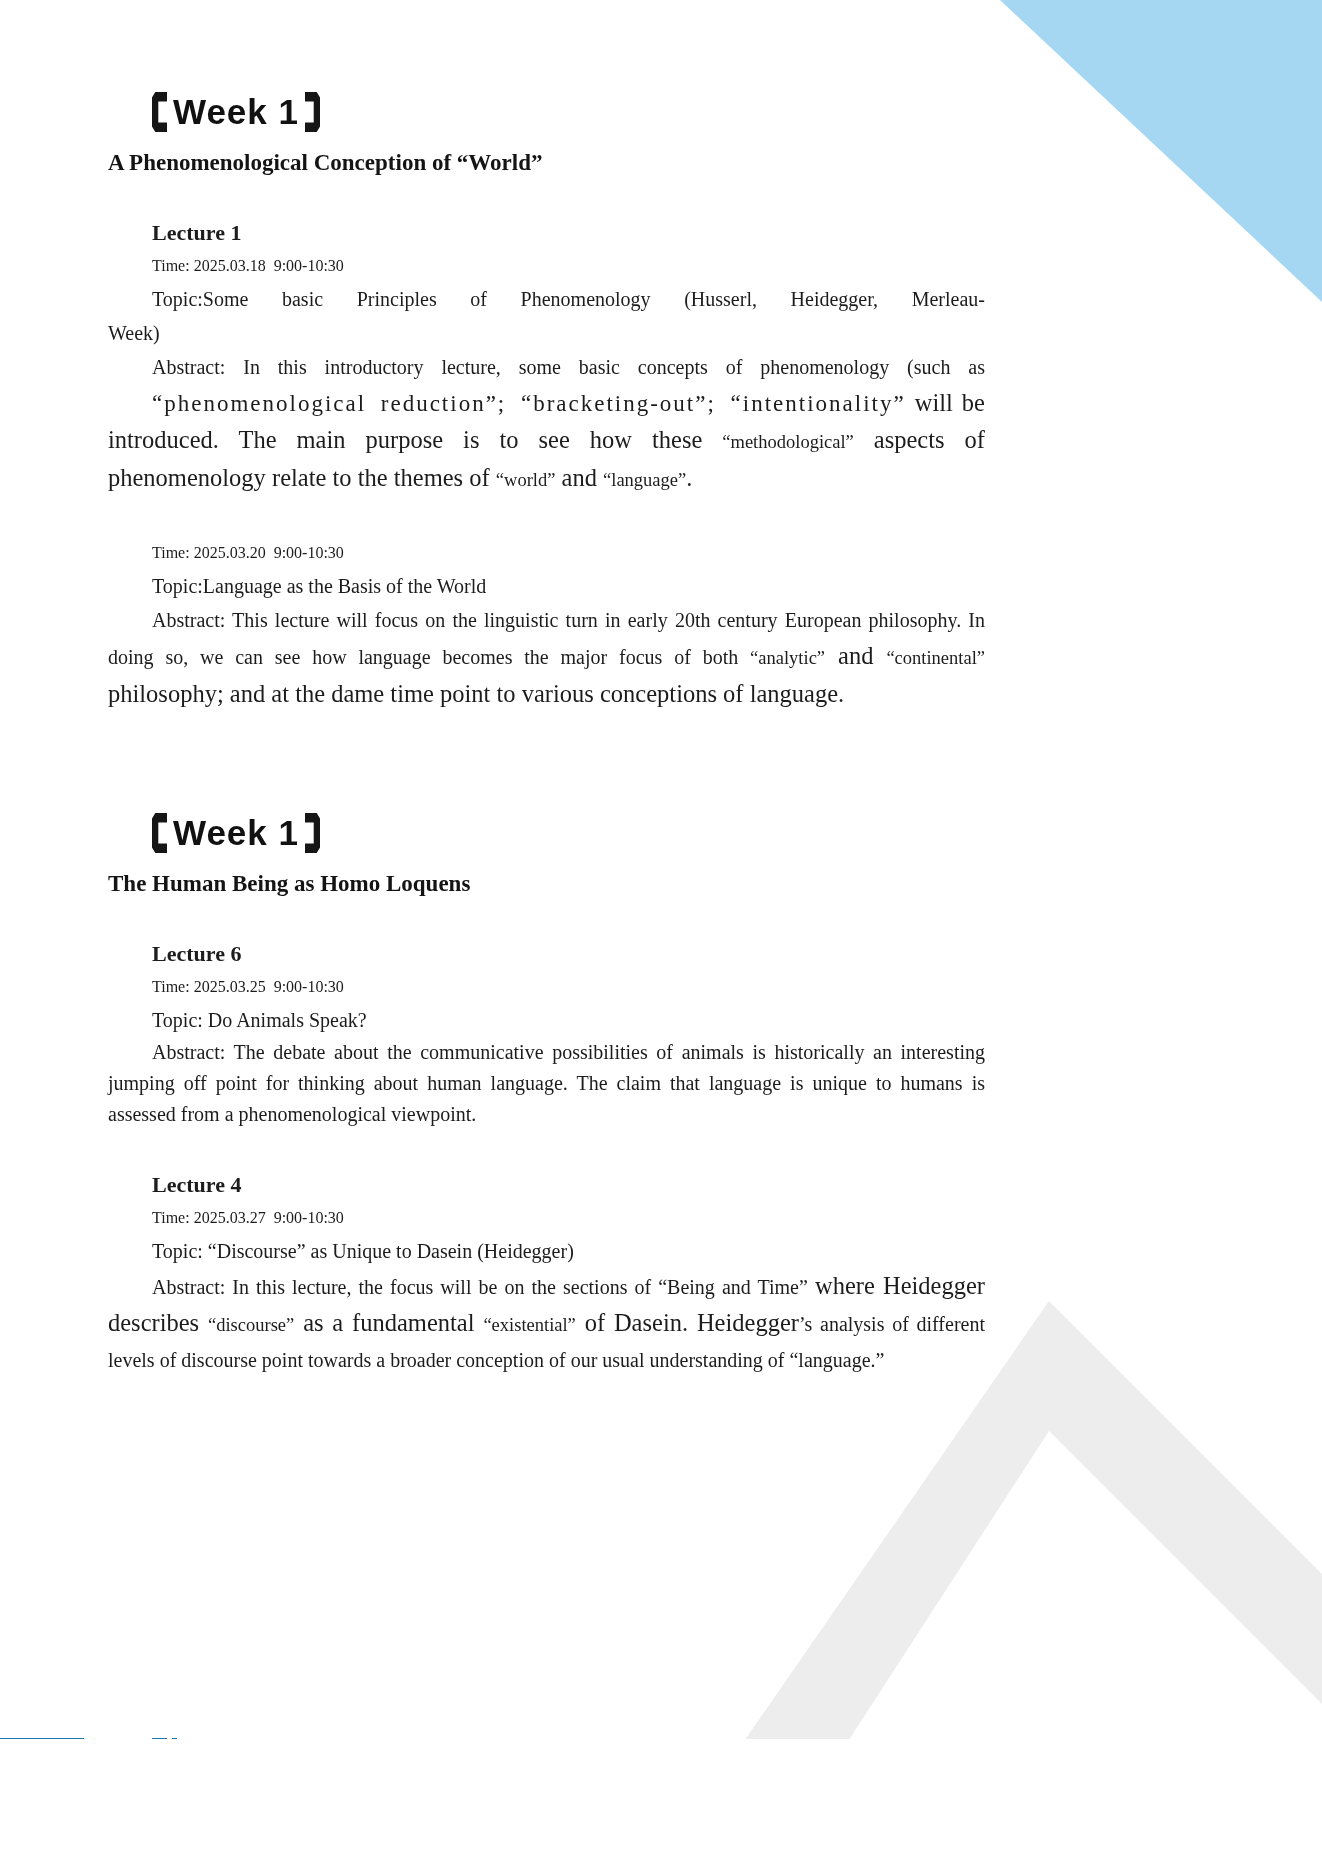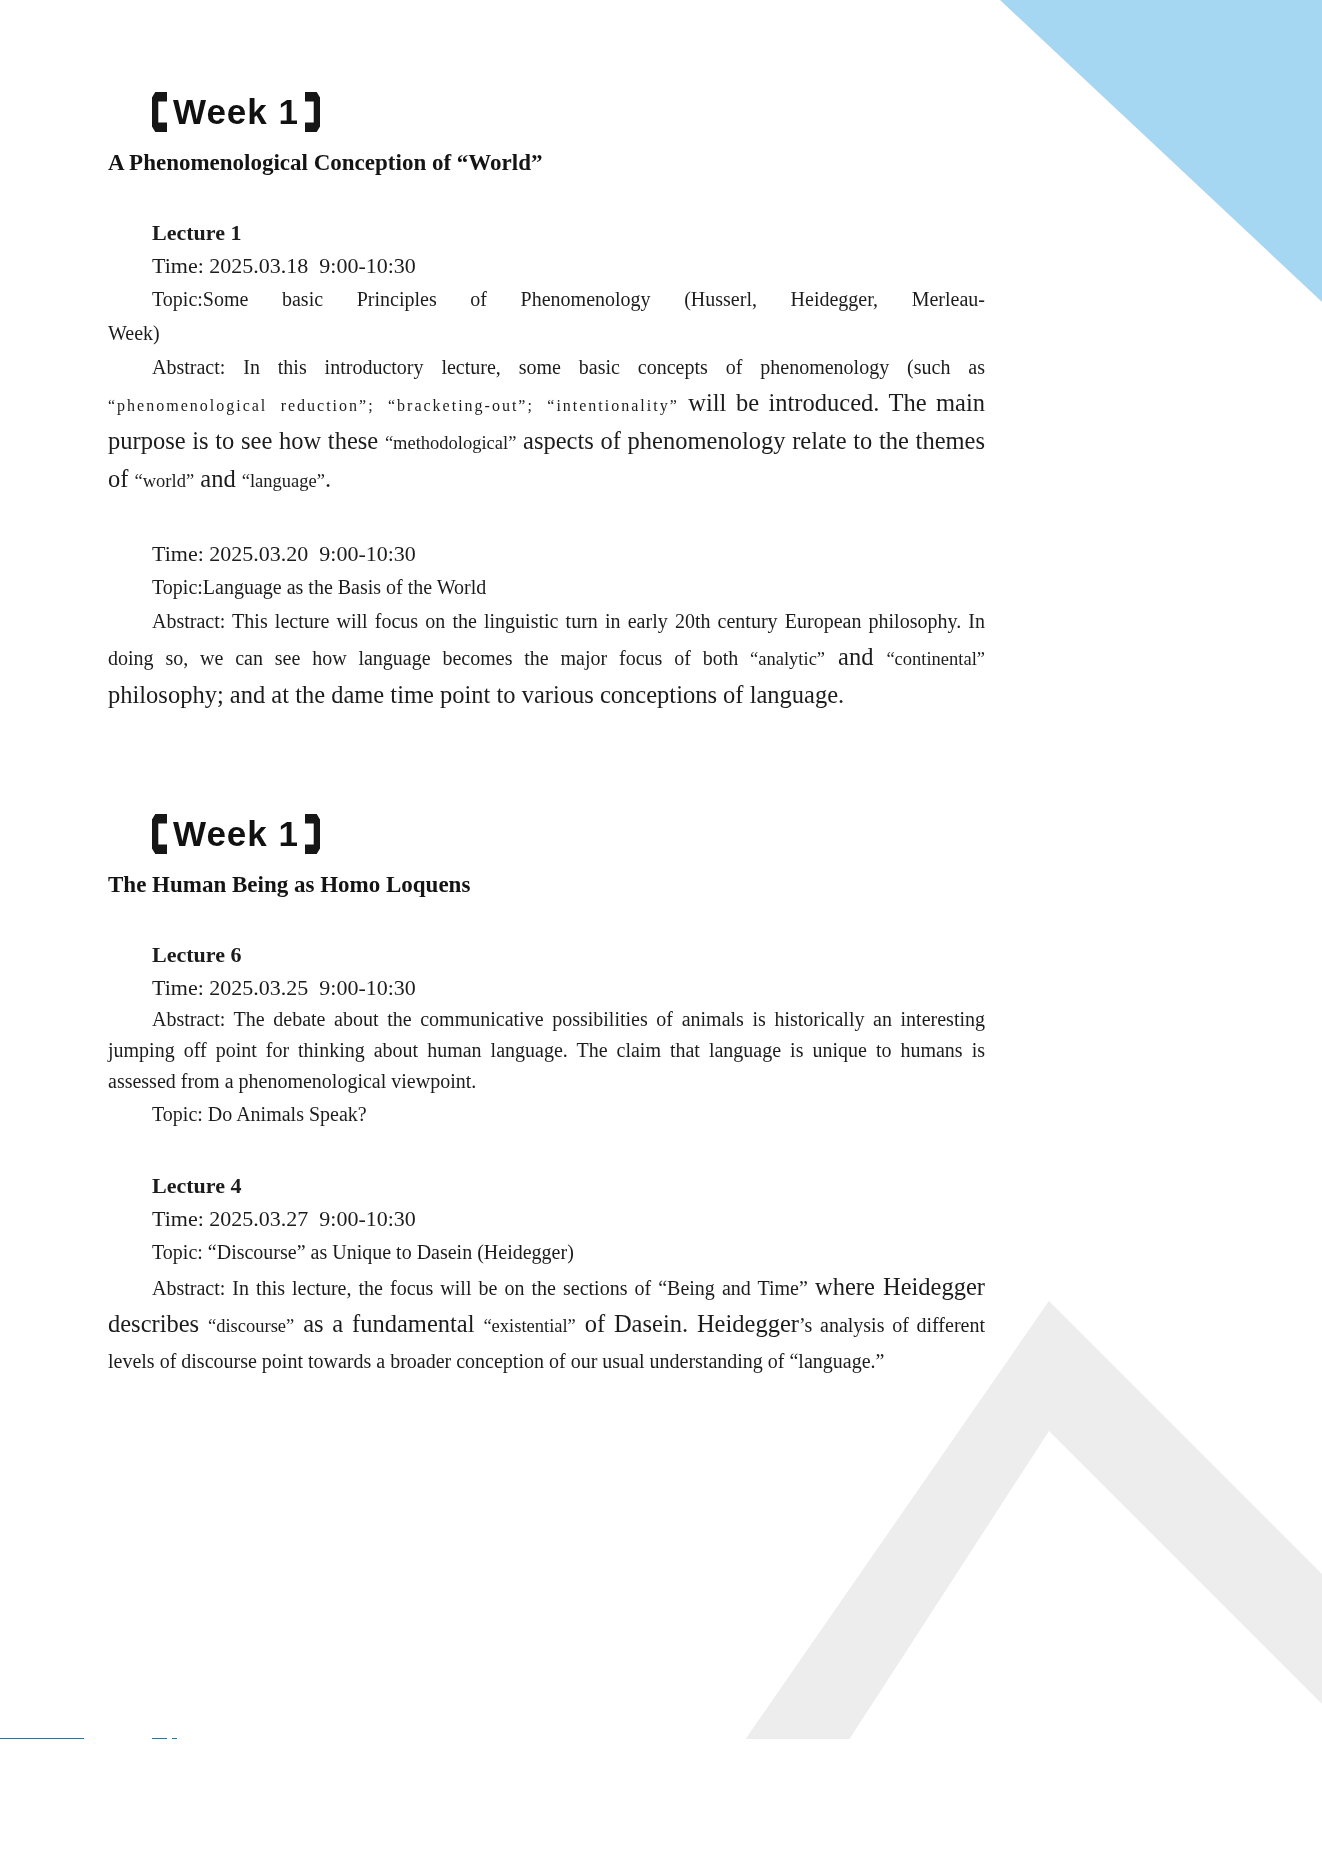--- a/index.html
+++ b/index.html
@@ -32,30 +32,30 @@
   .week-label { margin:0 6px; letter-spacing:1px; white-space:pre; }
 
   .week-subtitle {
     margin:0 0 0 44px;
     font-weight:700; font-size:23px; line-height:30px; color:#141414;
   }
 
   .lecture { margin-top:38px; }
   .p { margin:0; }
   .p-title  { font-weight:700; font-size:22px; line-height:33px; text-indent:44px; }
-  .p-meta   { font-size:22px; line-height:33px; text-indent:44px; white-space:pre-wrap; }
+  .p-meta   { font-size:16px; line-height:33px; text-indent:44px; white-space:pre-wrap; }
   .p-topic  { font-size:22px; line-height:33px; text-indent:44px; }
   .p-topic.force-justify { text-align:justify; text-align-last:justify; }
   .p-abs    { font-size:21px; line-height:35px; text-indent:44px; text-align:justify; }
   .p-abs.tight { line-height:31px; }
 
   .seg-n  { font-size:20px; }
   .seg-lg { font-size:24.5px; }
   .seg-sm { font-size:18.5px; }
-  .seg-sp { font-size:16px; letter-spacing:2px; word-spacing:4px; }
+  .seg-sp { font-size:23px; letter-spacing:2px; word-spacing:4px;margin-left:44px; }
 
   .footer-block, .footer-bar-thick, .footer-bar-thin { position:absolute; top:1738px; height:72px; z-index:1; }
   .footer-block { left:0; width:84px; }
   .footer-bar-thick { left:152px; width:15px; }
   .footer-bar-thin  { left:172px; width:5px; }
   .page-number {
     position:absolute; left:87px; top:1740px; z-index:1;
     font-family:"Liberation Serif","DejaVu Serif",serif;
     font-weight:700; font-size:64px; line-height:68px; color:#8b5cf6; letter-spacing:1px;
   }
@@ -99,22 +99,22 @@
       <div class="week-heading">
         <span class="bracket open"></span>
         <span class="week-label">Week 1</span>
         <span class="bracket close"></span>
       </div>
       <h2 class="p week-subtitle">The Human Being as Homo Loquens</h2>
 
       <div class="lecture">
         <p class="p p-title">Lecture 6</p>
         <p class="p p-meta">Time: 2025.03.25  9:00-10:30</p>
+        <p class="p p-topic"><span class="seg-n">Topic: Do Animals Speak?</span></p>
         <p class="p p-abs tight"><span class="seg-n">Abstract: The debate about the communicative possibilities of animals is historically an interesting jumping off point for thinking about human language. The claim that language is unique to humans is assessed from a phenomenological viewpoint.</span></p>
-        <p class="p p-topic"><span class="seg-n">Topic: Do Animals Speak?</span></p>
       </div>
 
       <div class="lecture">
         <p class="p p-title">Lecture 4</p>
         <p class="p p-meta">Time: 2025.03.27  9:00-10:30</p>
         <p class="p p-topic"><span class="seg-n">Topic: “Discourse” as Unique to Dasein (Heidegger)</span></p>
         <p class="p p-abs"><span class="seg-n">Abstract: In this lecture, the focus will be on the sections of “Being and Time” </span><span class="seg-lg">where Heidegger describes </span><span class="seg-sm">“discourse”</span><span class="seg-lg"> as a fundamental </span><span class="seg-sm">“existential”</span><span class="seg-lg"> of Dasein. Heidegger</span><span class="seg-n">’s analysis of different levels of discourse point towards a broader conception of our usual understanding of “language.”</span></p>
       </div>
     </section>
 

